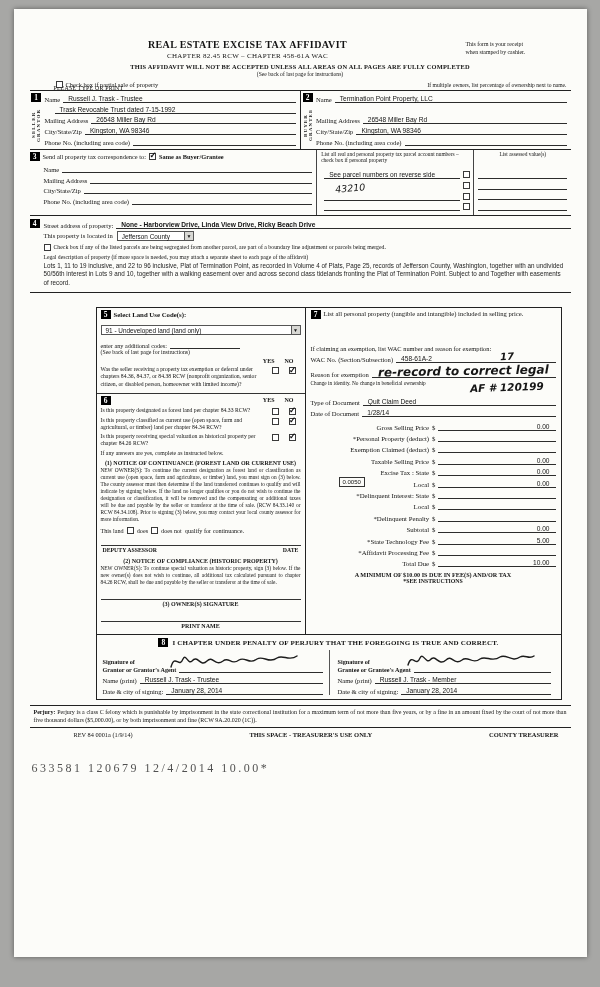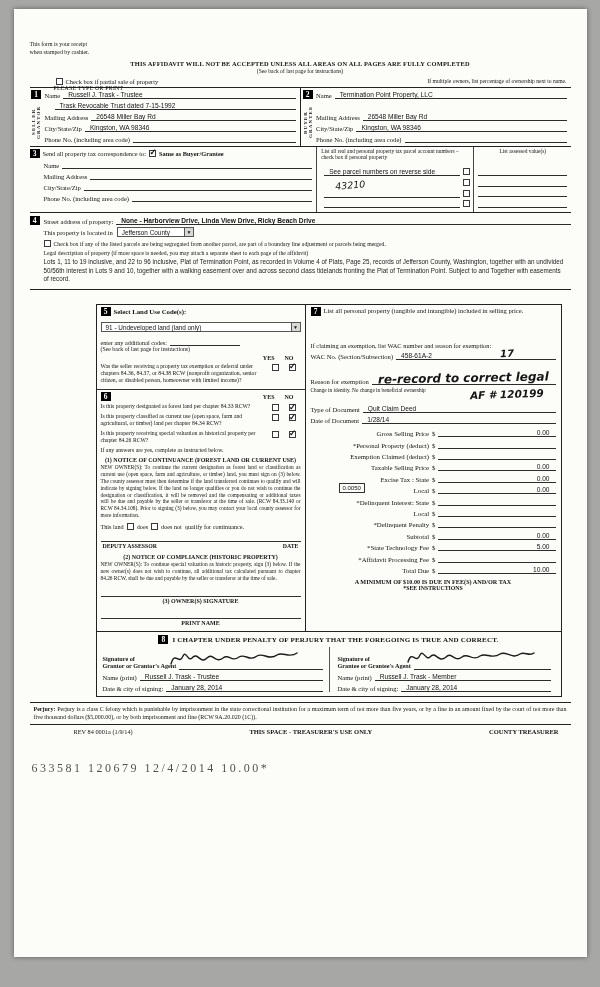--- a/index.html
+++ b/index.html
@@ -93,21 +93,21 @@
 .sigline{border-bottom:.9px solid #333;height:12px}
 .sigline.tall{height:15px}
 .under-lbls{display:flex;justify-content:space-between;font-size:5.8px;font-weight:bold;padding:1px 2px}
 .center-lbl{text-align:center;font-size:6px;font-weight:bold;margin-top:1px}
 
 .sec7-head{display:flex;gap:3px}
 .s7-lbl{font-size:6.6px;line-height:1.3}
 .s7-gap{height:24px}
 .s7-exem{font-size:6.4px;margin-top:2px}
 .s7-row{display:flex;align-items:flex-end;min-height:11px;font-size:6.6px}
-.s7-row.reason{margin-top:14px}
+.s7-row.reason{margin-top:4px}
 .hw-wac{font-size:10px;position:absolute;right:42px;bottom:0;transform:rotate(-3deg);font-weight:bold}
 .hw-reason{font-size:12px;position:absolute;left:6px;bottom:-1px;white-space:nowrap;transform:rotate(-1deg);font-weight:bold}
 .change-row{display:flex;align-items:flex-start;margin-top:2px;position:relative;min-height:15px}
 .change-note{font-size:5.3px;max-width:125px;line-height:1.25}
 .hw-af{font-size:10.5px;position:absolute;right:12px;top:1px;transform:rotate(-2deg);font-weight:bold}
 .money{margin-top:2px}
 .mrow{display:flex;align-items:flex-end;min-height:11.4px;font-size:6.8px;position:relative}
 .mlbl{margin-left:auto;white-space:nowrap}
 .md{margin-left:3px}
 .mline{width:118px;border-bottom:.8px solid #2c2c2c;margin-left:2px;display:flex;justify-content:flex-end;min-height:8px}
@@ -131,20 +131,24 @@
 .f-space{flex:1;text-align:center;font-weight:bold;font-size:6.5px}
 .f-treas{font-weight:bold;font-size:6.5px;padding-right:8px}
 .stamp{position:absolute;left:18px;top:752px;font-family:Liberation Serif, serif;font-size:12px;letter-spacing:2.5px;color:#333;opacity:.85}
 </style>
 </head>
 <body>
 
 <div class="page">
 
   <div class="hdr">
+    <div class="hdr-center">
+      <div class="form-title">REAL ESTATE EXCISE TAX AFFIDAVIT</div>
+      <div class="form-chapter">CHAPTER 82.45 RCW – CHAPTER 458-61A WAC</div>
+    </div>
     <div class="hdr-right">
       <div>This form is your receipt</div>
       <div>when stamped by cashier.</div>
     </div>
     <div class="type-print">PLEASE TYPE OR PRINT</div>
   </div>
   <div class="warning">THIS AFFIDAVIT WILL NOT BE ACCEPTED UNLESS ALL AREAS ON ALL PAGES ARE FULLY COMPLETED</div>
   <div class="see-back-note">(See back of last page for instructions)</div>
   <div class="partial-row">
     <span class="cb"></span>

